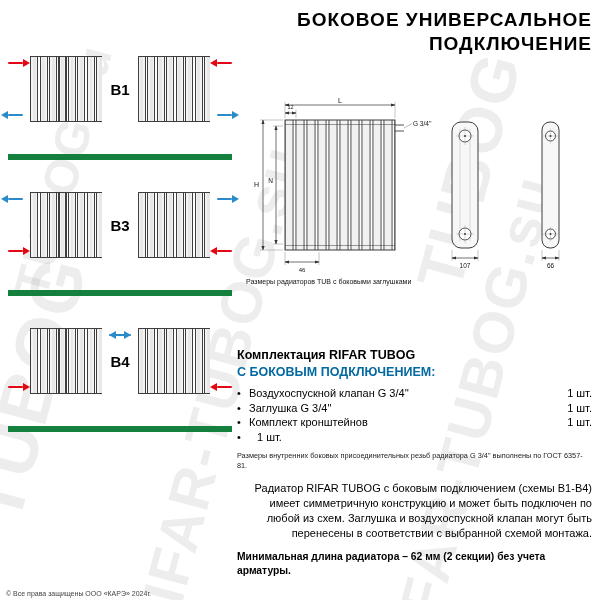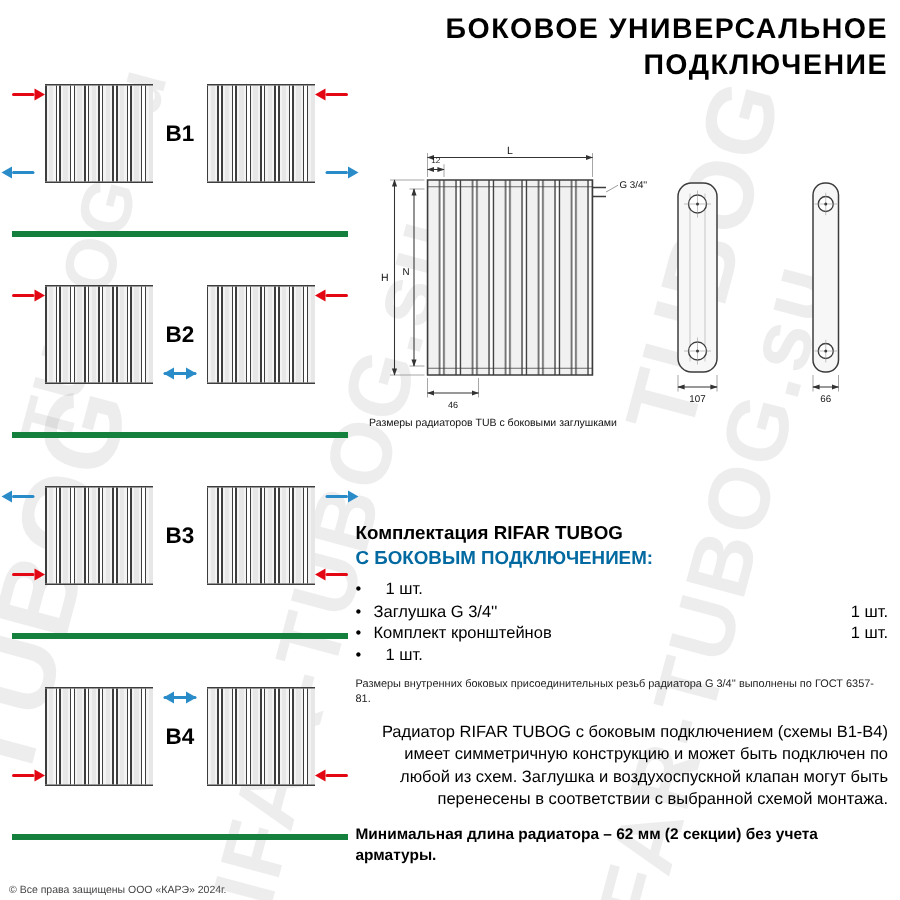--- a/index.html
+++ b/index.html
@@ -15,21 +15,21 @@
   .wm4{left:438px;top:250px;font-size:64px;transform:rotate(-75deg);}
   .wm5{left:30px;top:268px;font-size:48px;transform:rotate(-75deg);}
 
   
   .title{position:absolute;top:8px;right:8px;text-align:right;font-weight:700;
          font-size:19px;line-height:1.25;letter-spacing:1px;}
 
   
   .schemes{position:absolute;left:8px;top:24px;width:224px;}
   .scheme-row{display:flex;align-items:center;justify-content:space-between;
-              height:130px;padding:0 22px;border-bottom:4px solid #15803d;}
+              height:130px;padding:0 22px;border-bottom:6px solid #15803d;}
   .scheme-label{font-weight:700;font-size:15px;width:40px;text-align:center;}
   .rad-wrap{position:relative;}
   .rad{width:72px;height:66px;position:relative;}
   .tubes{position:absolute;left:0;right:0;top:0;bottom:0;
          background:repeating-linear-gradient(to right,
             #3d3d3d 0 1px,#f3f3f3 1px 2.5px,#e7e7e7 2.5px 5.5px,
             #f3f3f3 5.5px 7px,#3d3d3d 7px 8px,#ffffff 8px 9.5px);
          border-top:1.5px solid #3d3d3d;border-bottom:1.5px solid #3d3d3d;}
   .arrow{position:absolute;width:15px;height:2.4px;border-radius:1px;}
   .arrow::after{content:"";position:absolute;top:50%;margin-top:-4px;
@@ -89,37 +89,20 @@
       <div class="scheme-label">В1</div>
       <div class="rad-wrap">
         <div class="rad">
             <div class="tubes"></div>
           </div>
         <span class="arrow red dl tr"></span>
         <span class="arrow blue dr br"></span>
       </div>
     </div>
 
-    <div class="scheme-row">
-      <div class="rad-wrap">
-        <div class="rad">
-            <div class="tubes"></div>
-          </div>
-        <span class="arrow red dr tl"></span>
-        <span class="arrow blue dr br"></span>
-      </div>
-      <div class="scheme-label">В2</div>
-      <div class="rad-wrap">
-        <div class="rad">
-            <div class="tubes"></div>
-          </div>
-        <span class="arrow red dl tr"></span>
-        <span class="arrow blue dl bl"></span>
-      </div>
-    </div>
 
     <div class="scheme-row">
       <div class="rad-wrap">
         <div class="rad">
             <div class="tubes"></div>
           </div>
         <span class="arrow blue dl tl"></span>
         <span class="arrow red dr bl"></span>
       </div>
       <div class="scheme-label">В3</div>
@@ -248,20 +231,21 @@
     <text x="6" y="189" font-size="7">Размеры радиаторов TUB с боковыми заглушками</text>
   </svg>
 
   <div class="info">
     <div class="kit-title">Комплектация RIFAR TUBOG</div>
     <div class="kit-subtitle">С БОКОВЫМ ПОДКЛЮЧЕНИЕМ:</div>
 
     <div class="kit-list">
       <div class="kit-item">
         <span class="bullet">•</span>
+        <span class="kit-label">Воздухоспускной клапан G 3/4''</span>
         <span class="kit-qty">1 шт.</span>
       </div>
       <div class="kit-item">
         <span class="bullet">•</span>
         <span class="kit-label">Заглушка G 3/4''</span>
         <span class="kit-qty">1 шт.</span>
       </div>
       <div class="kit-item">
         <span class="bullet">•</span>
         <span class="kit-label">Комплект кронштейнов</span>

